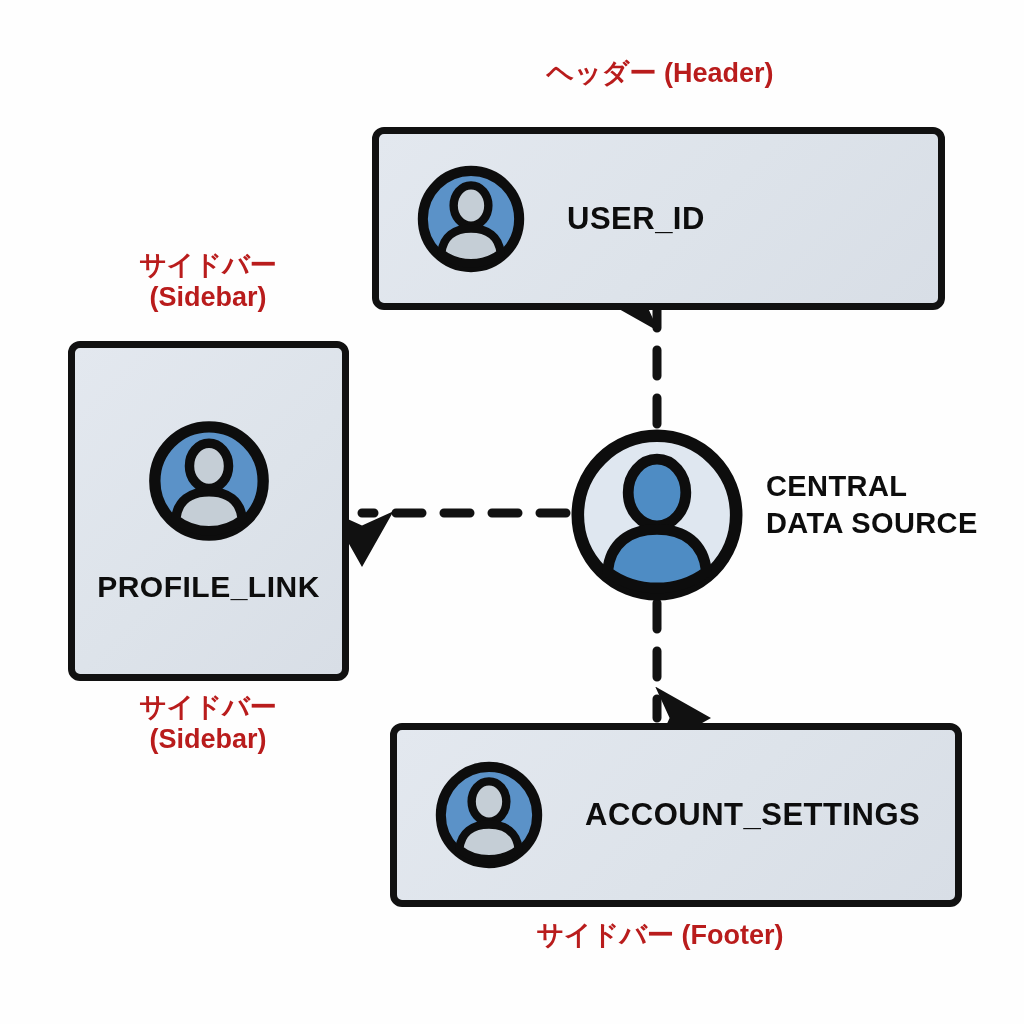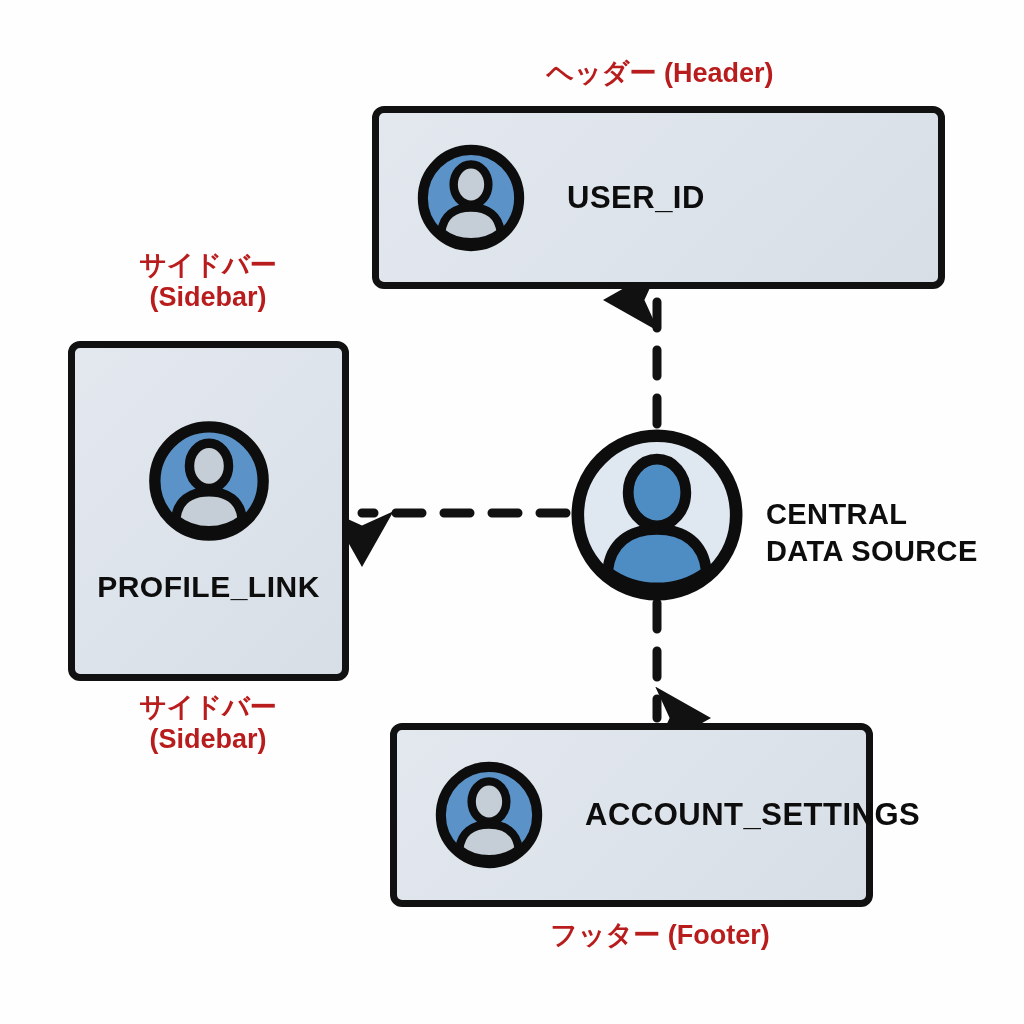--- a/index.html
+++ b/index.html
@@ -114,21 +114,21 @@
 
     <line x1="657" y1="424" x2="657" y2="300" stroke="#111111" stroke-width="9" stroke-linecap="round" stroke-dasharray="26 22" marker-end="url(#arrow-up)"></line>
 
     <line x1="566" y1="513" x2="362" y2="513" stroke="#111111" stroke-width="9" stroke-linecap="round" stroke-dasharray="26 22" marker-end="url(#arrow-left)"></line>
 
     <line x1="657" y1="603" x2="657" y2="718" stroke="#111111" stroke-width="9" stroke-linecap="round" stroke-dasharray="26 22" marker-end="url(#arrow-down)"></line>
   </svg>
 
   <div class="caption" style="left:460px; top:58px; width:400px;">ヘッダー (Header)</div>
 
-  <div class="node-box horizontal" style="left:372px; top:106px; width:573px; height:183px;">
+  <div class="node-box horizontal" style="left:372px; top:127px; width:573px; height:183px;">
     <span class="avatar">
       <svg width="112" height="112" viewBox="0 0 100 100" xmlns="http://www.w3.org/2000/svg">
         <circle cx="50" cy="50" r="43" fill="#5b92c8" stroke="#0d0d0d" stroke-width="9"></circle>
         <g fill="#c5ced6" stroke="#0d0d0d" stroke-width="7.5" stroke-linejoin="round">
           <ellipse cx="50" cy="38" rx="15.5" ry="18"></ellipse>
           <path d="M23.5,80.5 C25,65.5 35.5,58.5 50,58.5 C64.5,58.5 75,65.5 76.5,80.5
                    C69,86.5 60,89.5 50,89.5 C40,89.5 31,86.5 23.5,80.5 Z"></path>
         </g>
       </svg>
     </span>
@@ -159,32 +159,32 @@
     <svg width="180" height="180" viewBox="0 0 100 100" xmlns="http://www.w3.org/2000/svg">
       <circle cx="50" cy="50" r="44" fill="#dfe7f0" stroke="#0d0d0d" stroke-width="7"></circle>
       <g fill="#4e8cc4" stroke="#0d0d0d" stroke-width="6" stroke-linejoin="round">
         <ellipse cx="50" cy="37.5" rx="16" ry="18.5"></ellipse>
         <path d="M22.5,81.5 C24,65.5 35,58 50,58 C65,58 76,65.5 77.5,81.5
                  C69.5,87.5 60,90.5 50,90.5 C40,90.5 30.5,87.5 22.5,81.5 Z"></path>
       </g>
     </svg>
   </div>
 
-  <div id="central-hub-label" style="left:766px; top:496px; width:250px;">CENTRAL
+  <div id="central-hub-label" style="left:766px; top:468px; width:250px;">CENTRAL
 DATA SOURCE</div>
 
-  <div class="node-box horizontal" style="left:390px; top:723px; width:483px; height:184px;">
+  <div class="node-box horizontal" style="left:390px; top:723px; width:572px; height:184px;">
     <span class="avatar">
       <svg width="112" height="112" viewBox="0 0 100 100" xmlns="http://www.w3.org/2000/svg">
         <circle cx="50" cy="50" r="43" fill="#5b92c8" stroke="#0d0d0d" stroke-width="9"></circle>
         <g fill="#c5ced6" stroke="#0d0d0d" stroke-width="7.5" stroke-linejoin="round">
           <ellipse cx="50" cy="38" rx="15.5" ry="18"></ellipse>
           <path d="M23.5,80.5 C25,65.5 35.5,58.5 50,58.5 C64.5,58.5 75,65.5 76.5,80.5
                    C69,86.5 60,89.5 50,89.5 C40,89.5 31,86.5 23.5,80.5 Z"></path>
         </g>
       </svg>
     </span>
     <span class="node-label">ACCOUNT_SETTINGS</span>
   </div>
 
-  <div class="caption" style="left:460px; top:920px; width:400px;">フッター (Footer)</div>
+  <div class="caption" style="left:460px; top:920px; width:400px;">サイドバー (Footer)</div>
 
 </div>
 
 </body></html>

